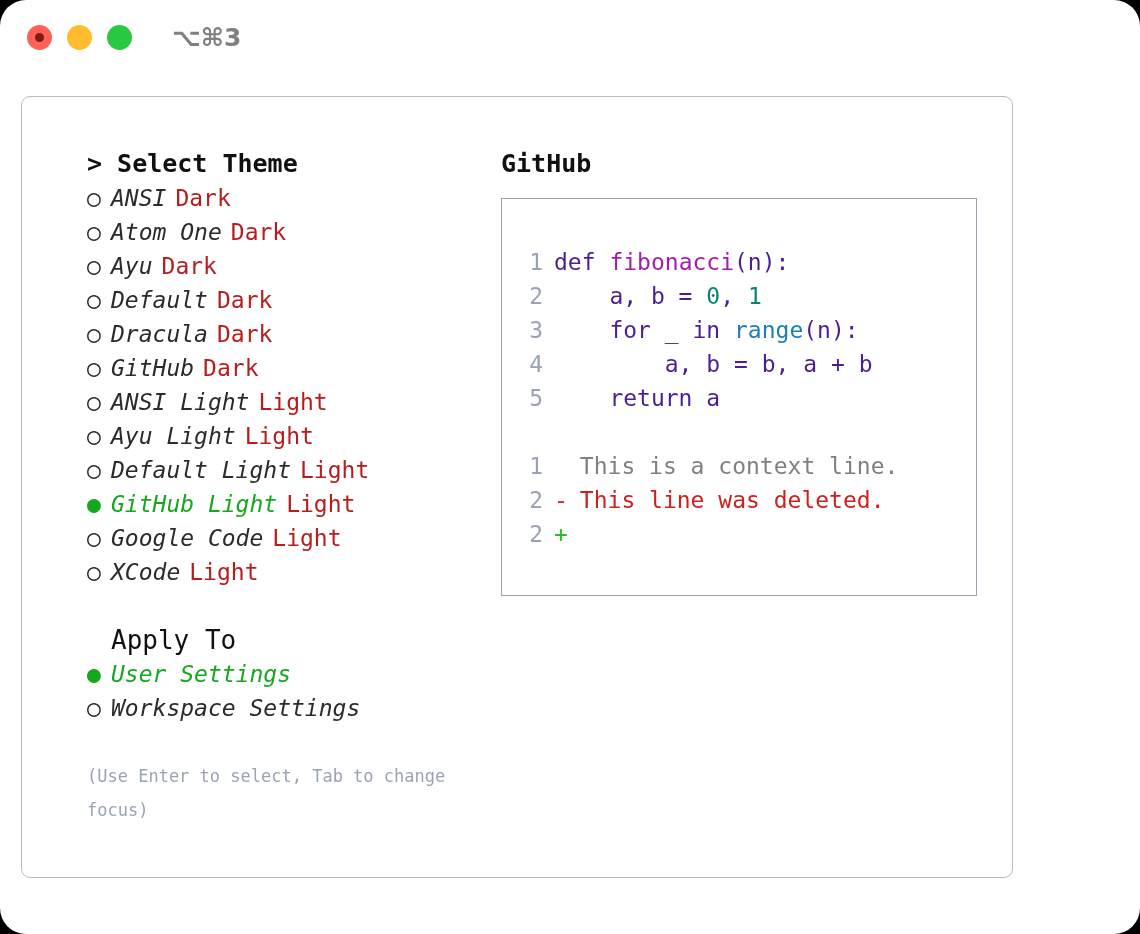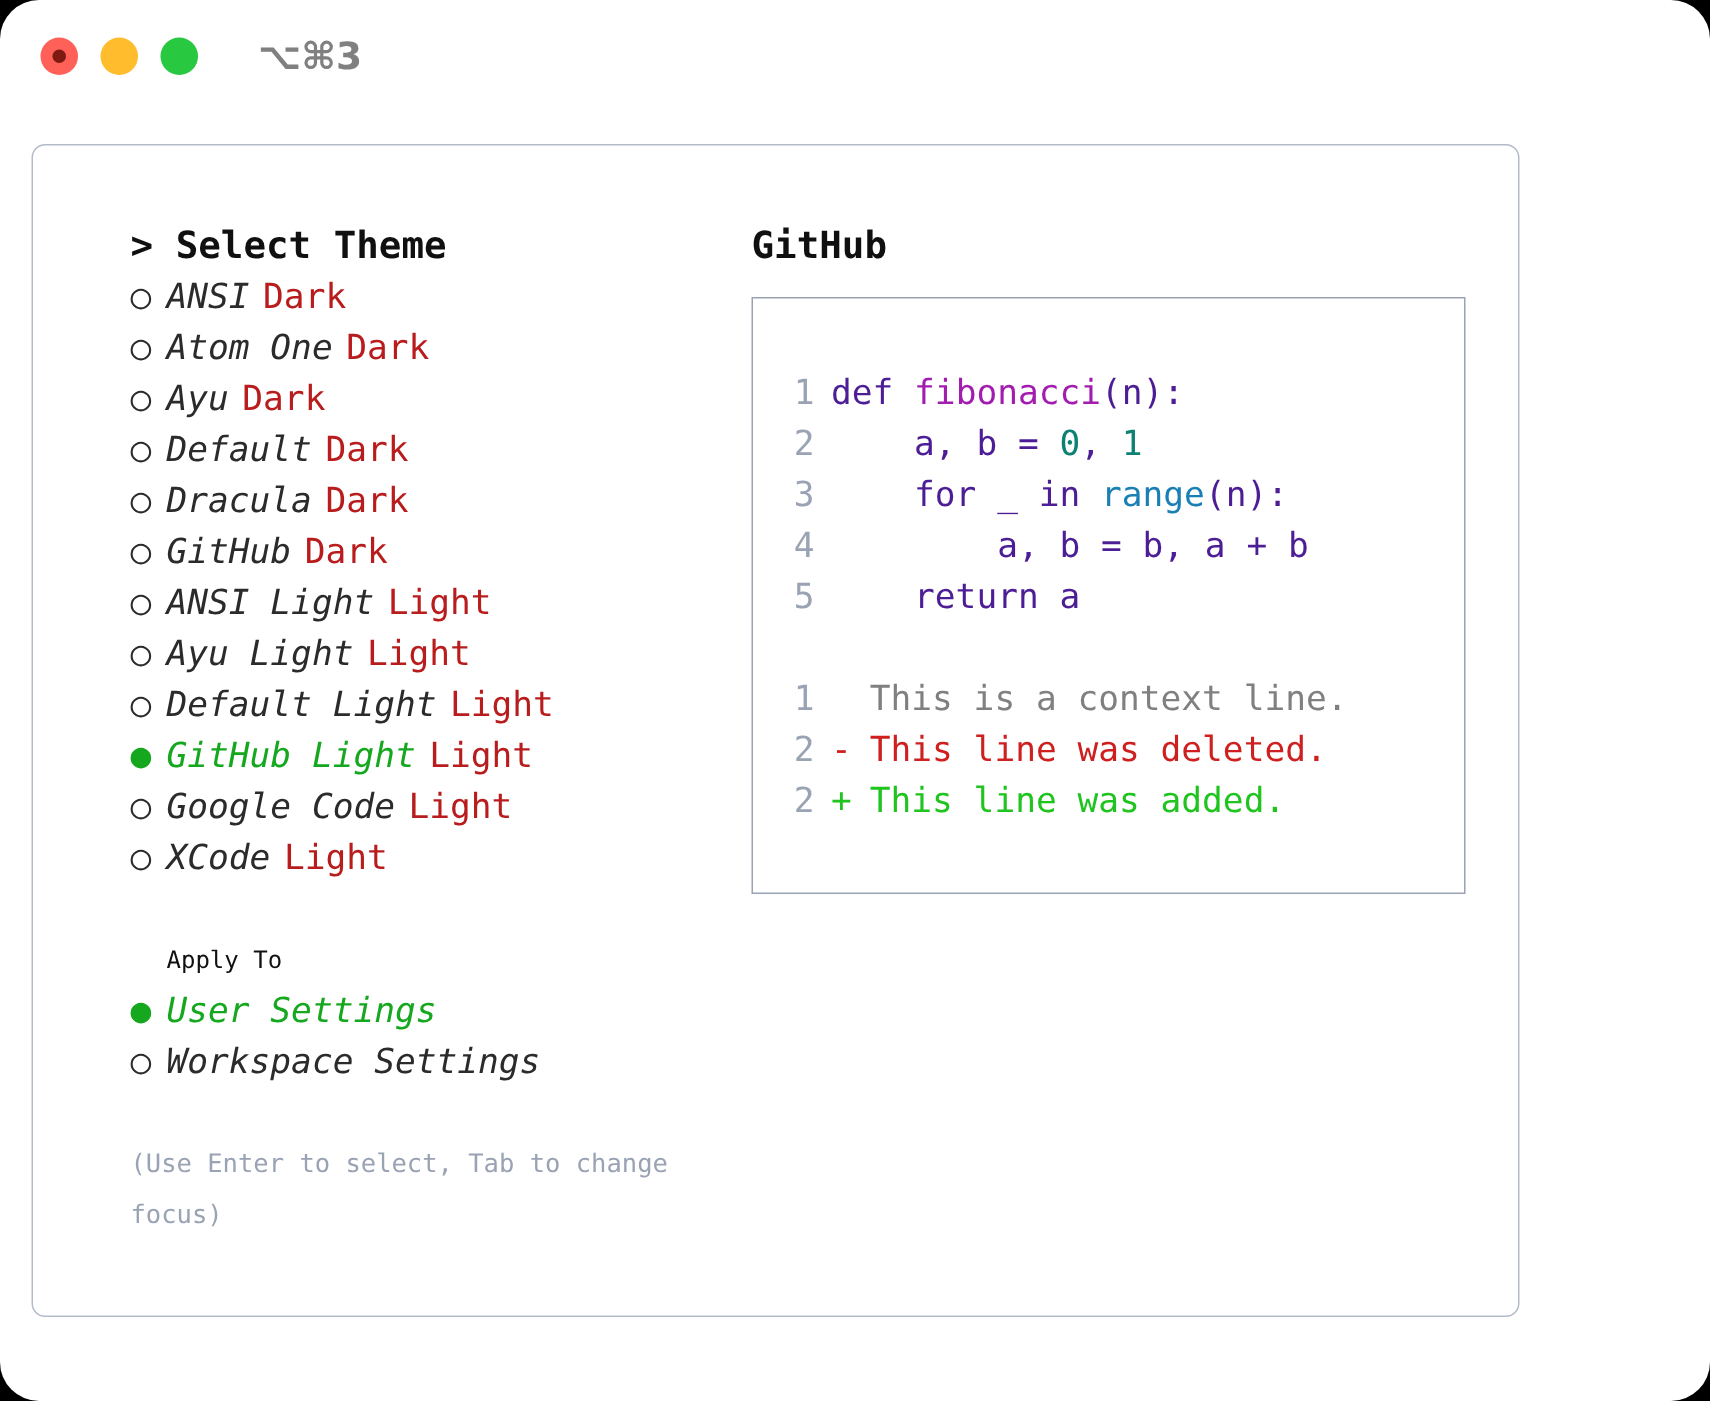--- a/index.html
+++ b/index.html
@@ -120,21 +120,21 @@
   }
   .bullet.sel { color: #15a81f; }
   .opt-label { color: #2b2b2b; font-style: italic; }
   .opt-row.selected .opt-label { color: #15a81f; }
   .opt-tag {
     color: #b91c1c;
     margin-left: 9px;
   }
   .apply-block { margin-top: 34px; }
   .apply-head {
-    font-size: 16px;
+    font-size: 26px;
     color: #101010;
     line-height: 34px;
     padding-left: 24px;
     white-space: pre;
   }
   .hint {
     margin-top: 34px;
     font-size: 17px;
     line-height: 34px;
     color: #9aa3b4;
@@ -234,20 +234,20 @@
               <div class="code-line"><span class="ln">1</span><span class="code-txt">def </span><span class="tok-fn">fibonacci</span><span class="code-txt">(n):</span></div>
               <div class="code-line"><span class="ln">2</span><span class="code-txt">    a, b = </span><span class="tok-num">0</span><span class="code-txt">, </span><span class="tok-num">1</span></div>
               <div class="code-line"><span class="ln">3</span><span class="code-txt">    for _ in </span><span class="tok-call">range</span><span class="code-txt">(n):</span></div>
               <div class="code-line"><span class="ln">4</span><span class="code-txt">        a, b = b, a + b</span></div>
               <div class="code-line"><span class="ln">5</span><span class="code-txt">    return a</span></div>
             </div>
           <div class="spacer-line"></div>
           <div id="diff-block">
               <div class="code-line"><span class="ln">1</span><span class="diff-mark diff-ctx"> </span><span class="diff-ctx"> This is a context line.</span></div>
               <div class="code-line"><span class="ln">2</span><span class="diff-mark diff-del">-</span><span class="diff-del"> This line was deleted.</span></div>
-              <div class="code-line"><span class="ln">2</span><span class="diff-mark diff-add">+</span><span class="diff-add"> This line was added.</span></div>
+              <div class="code-line"><span class="ln">2</span><span class="diff-mark diff-add">+</span></div>
             </div>
         </div>
       </div>
 
     </div>
   </div>
 </div>
 
 </body></html>

